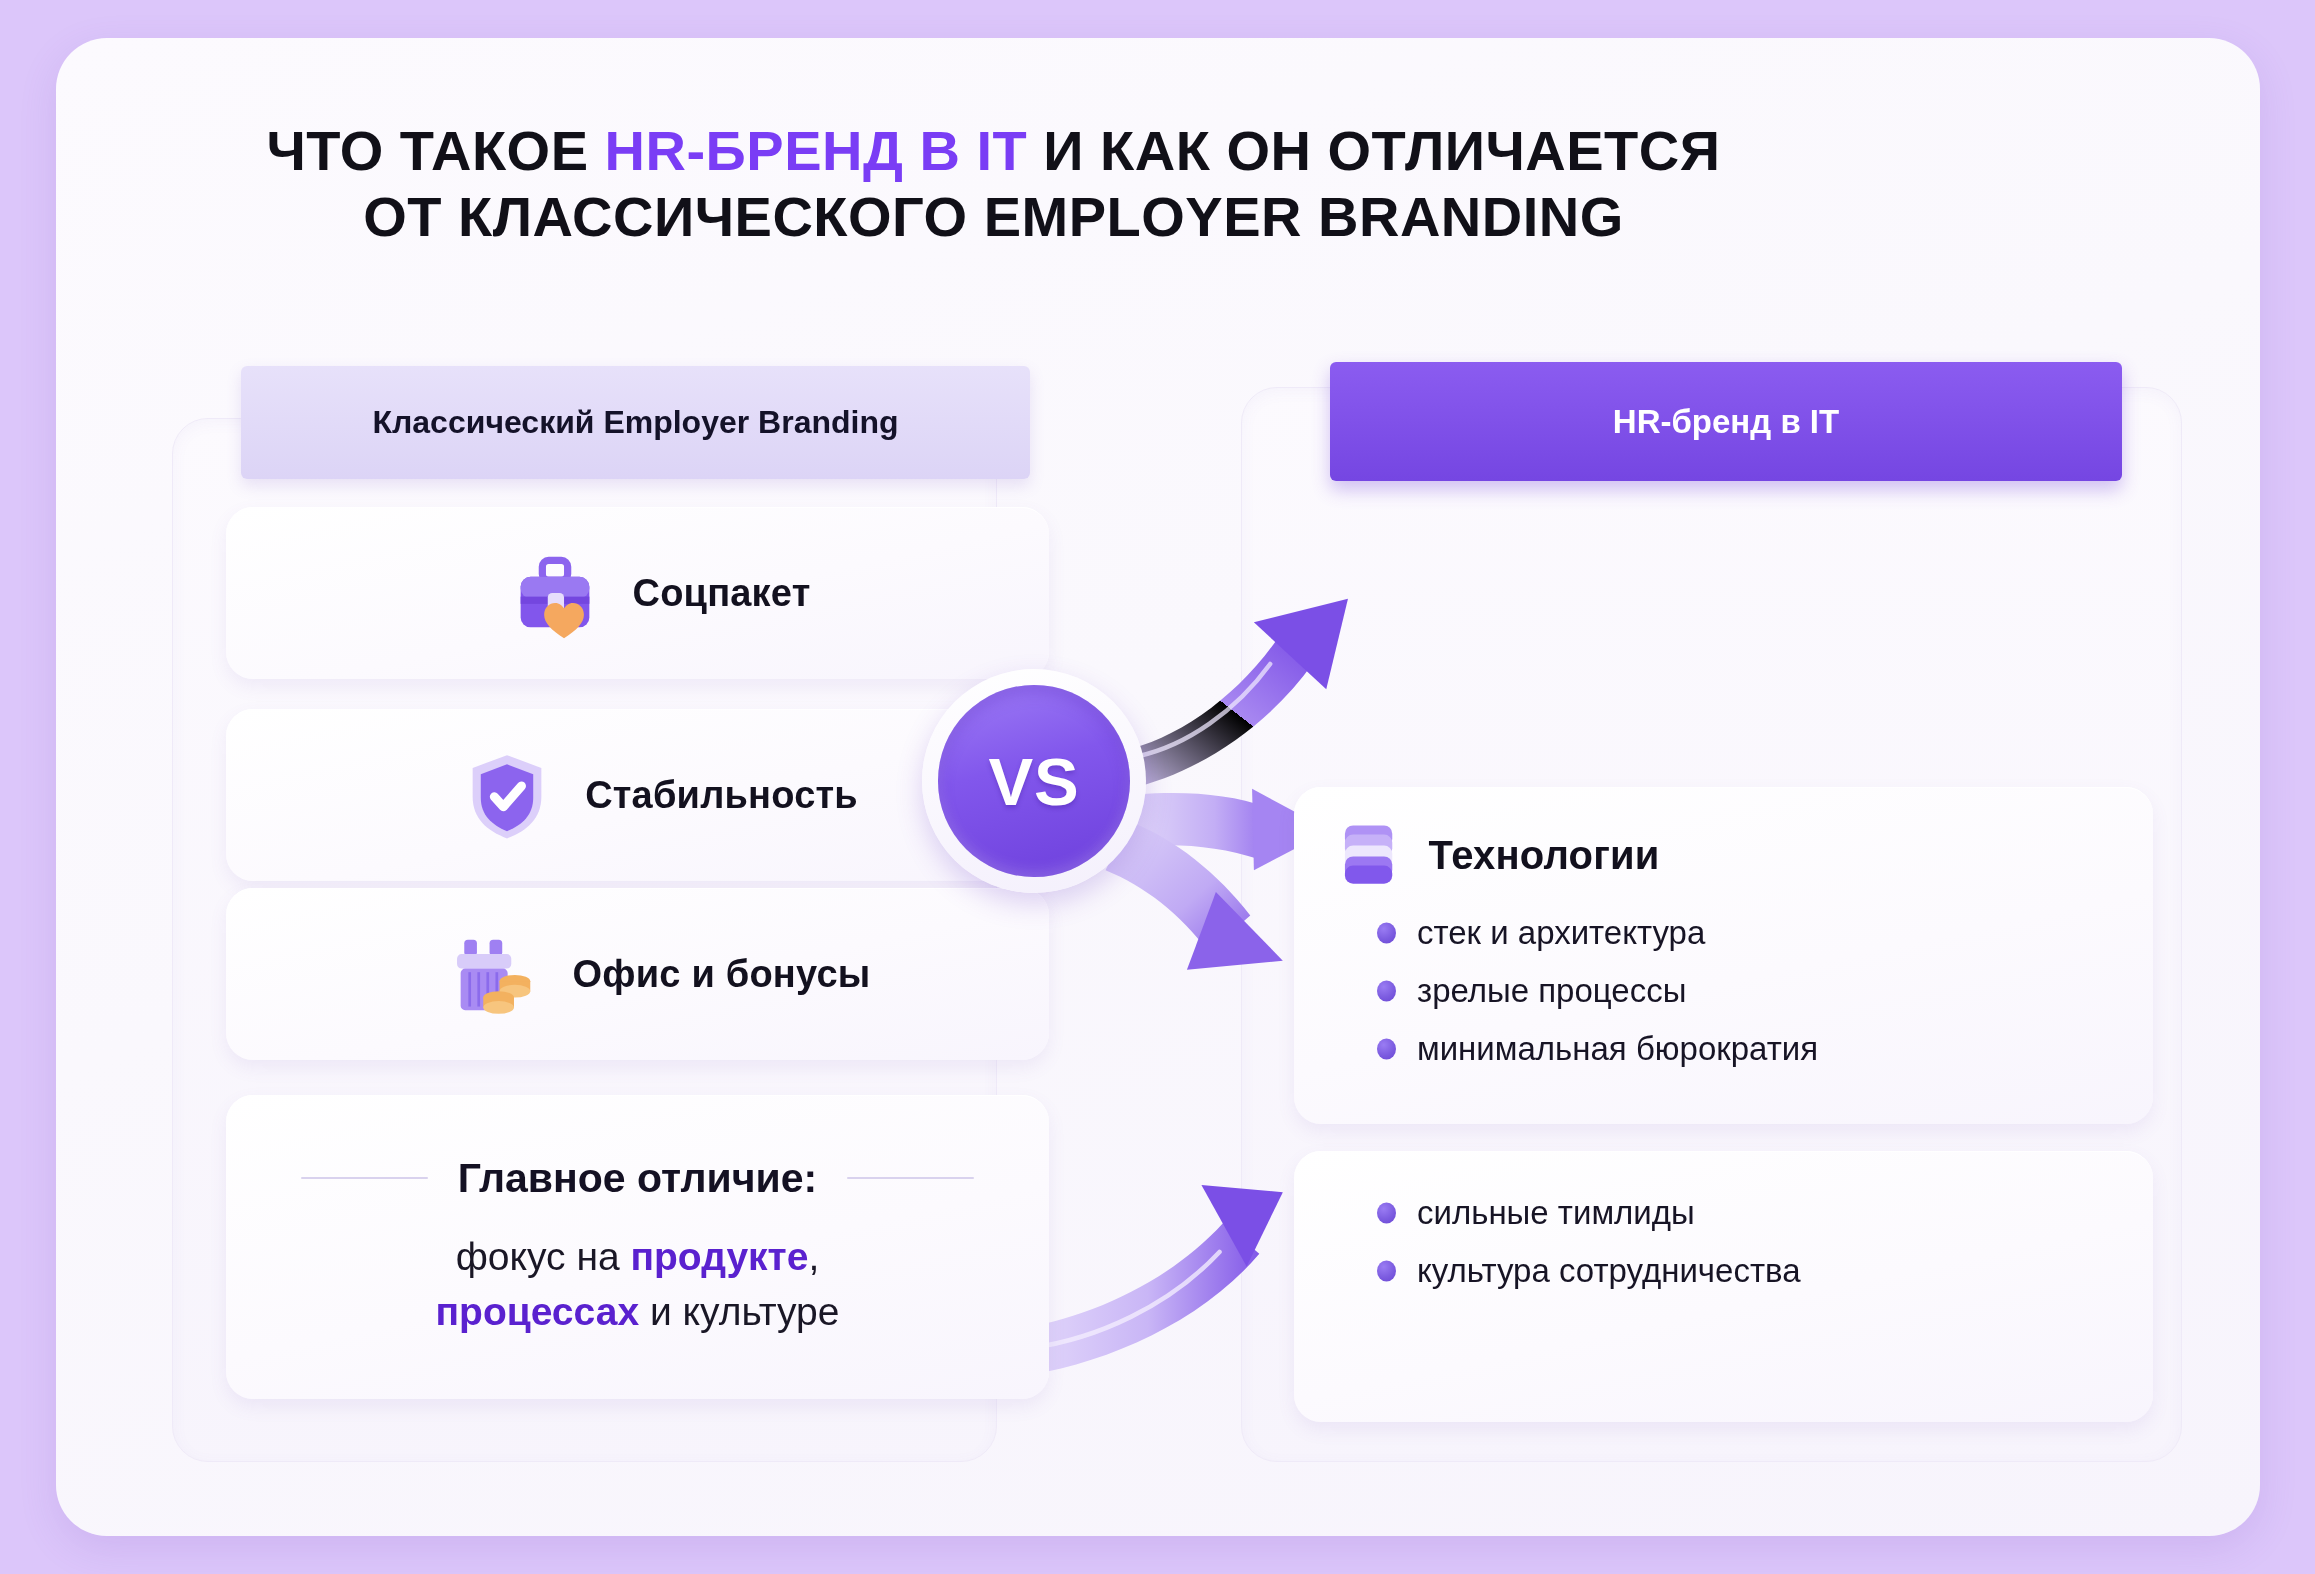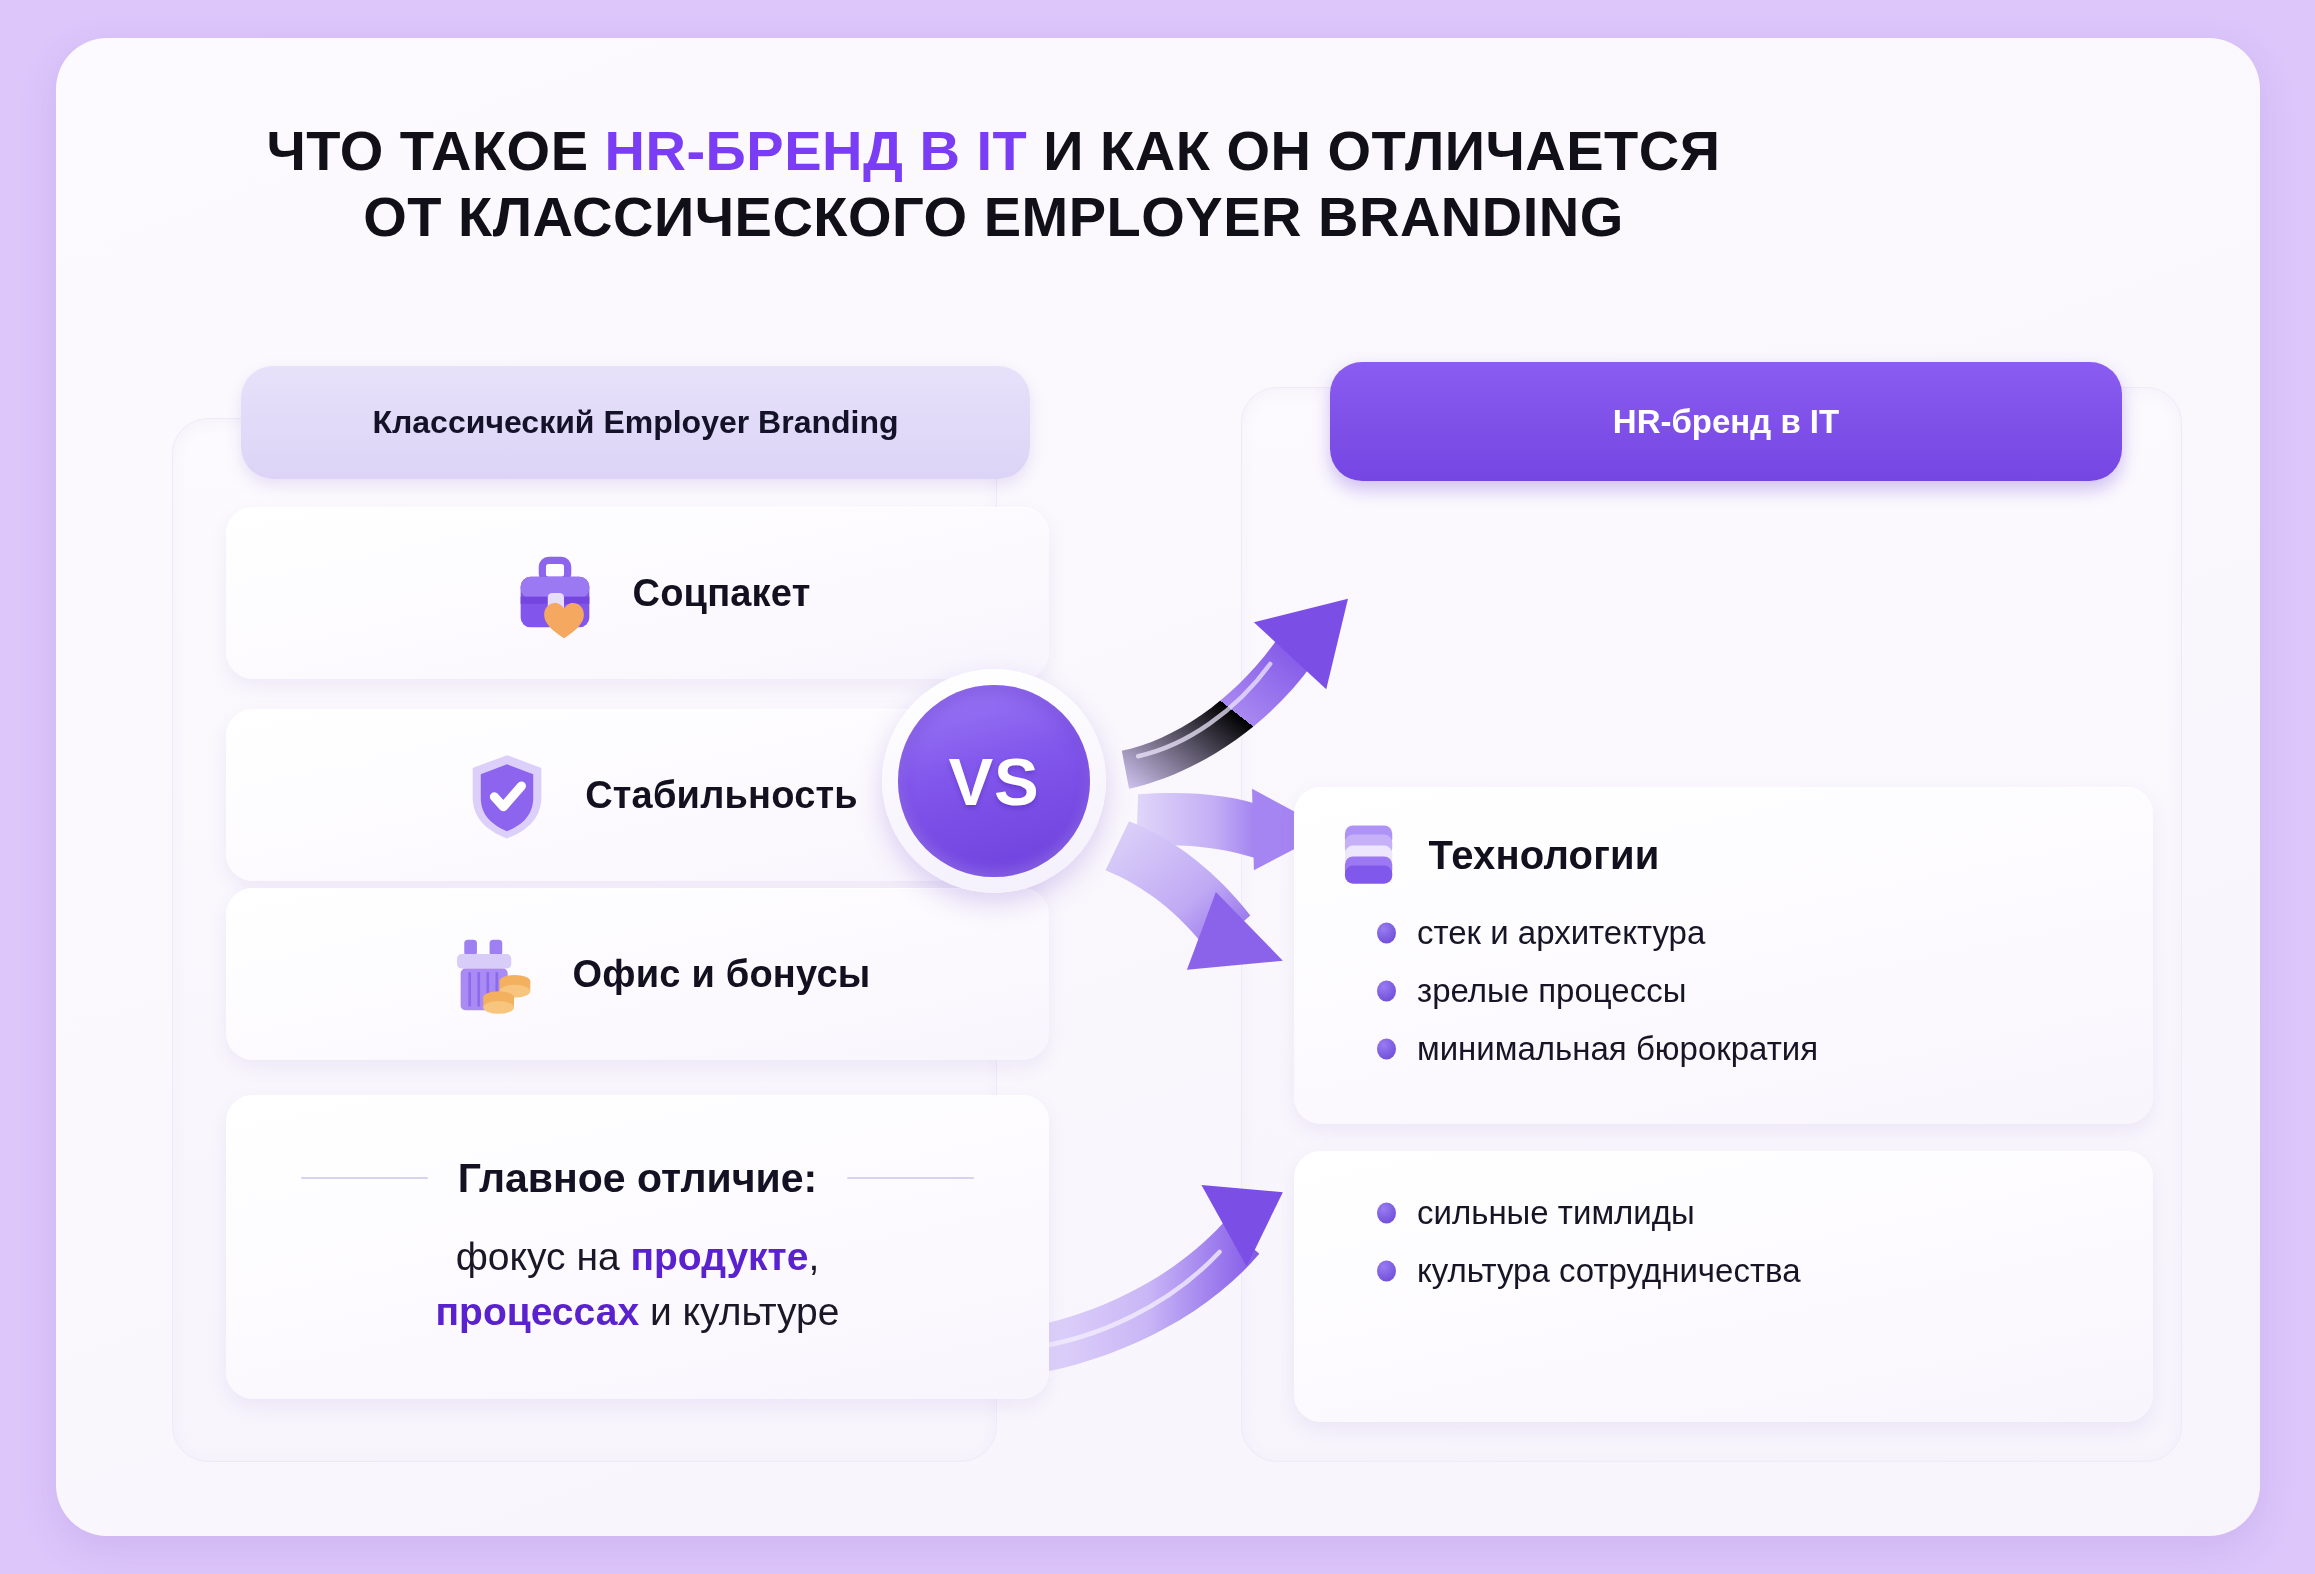--- a/index.html
+++ b/index.html
@@ -40,21 +40,21 @@
     border:1.4px solid #EFEAF8;
     background:linear-gradient(180deg,rgba(252,250,254,.95) 0%,rgba(247,244,252,.92) 100%);
     box-shadow:0 3.6px 14.5px rgba(125,90,190,.05) inset;
   }
   .panel-left{left:172px;top:418px;width:823px;height:1042px;}
   .panel-right{left:1241px;top:387px;width:939px;height:1073px;}
 
   
   .chip{
     position:absolute;
-    border-radius:32px;
+    border-radius:6px;
     display:flex;align-items:center;justify-content:center;
     font-size:32px;font-weight:bold;
     box-sizing:border-box;
     padding:0 23.5px;
     white-space:nowrap;
   }
   .chip-left{
     left:241px;top:366px;width:789px;height:113px;
     background:linear-gradient(180deg,#E7E1FA 0%,#DCD4F6 100%);
     color:#141229;
@@ -114,21 +114,21 @@
     position:relative;font-size:33px;line-height:1.22;color:#171425;
     padding:9px 0 9px 40px;white-space:nowrap;
   }
   .bullets li::before{
     content:"";position:absolute;left:0;top:50%;transform:translateY(-50%);
     width:19px;height:21px;border-radius:50%;
     background:radial-gradient(circle at 35% 30%,#9A7CF3 0%,#7C5CE0 55%,#6A46D4 100%);
   }
 
   
-  .vs-wrap{position:absolute;left:882px;top:669px;width:224px;height:224px;}
+  .vs-wrap{position:absolute;left:922px;top:669px;width:224px;height:224px;}
   .vs-ring{
     position:absolute;inset:0;border-radius:50%;
     background:linear-gradient(170deg,#FFFFFF 0%,#F4F0FC 100%);
     box-shadow:0 11px 27px rgba(110,65,200,.22);
   }
   .vs-core{
     position:absolute;left:16.3px;top:16.3px;right:16.3px;bottom:16.3px;border-radius:50%;
     background:linear-gradient(165deg,#9E7DF6 0%,#8257EC 42%,#6D3FDC 100%);
     display:flex;align-items:center;justify-content:center;
     box-shadow:0 7.2px 16.3px rgba(90,45,190,.32) inset, 0 -5.4px 12.7px rgba(255,255,255,.18) inset;

